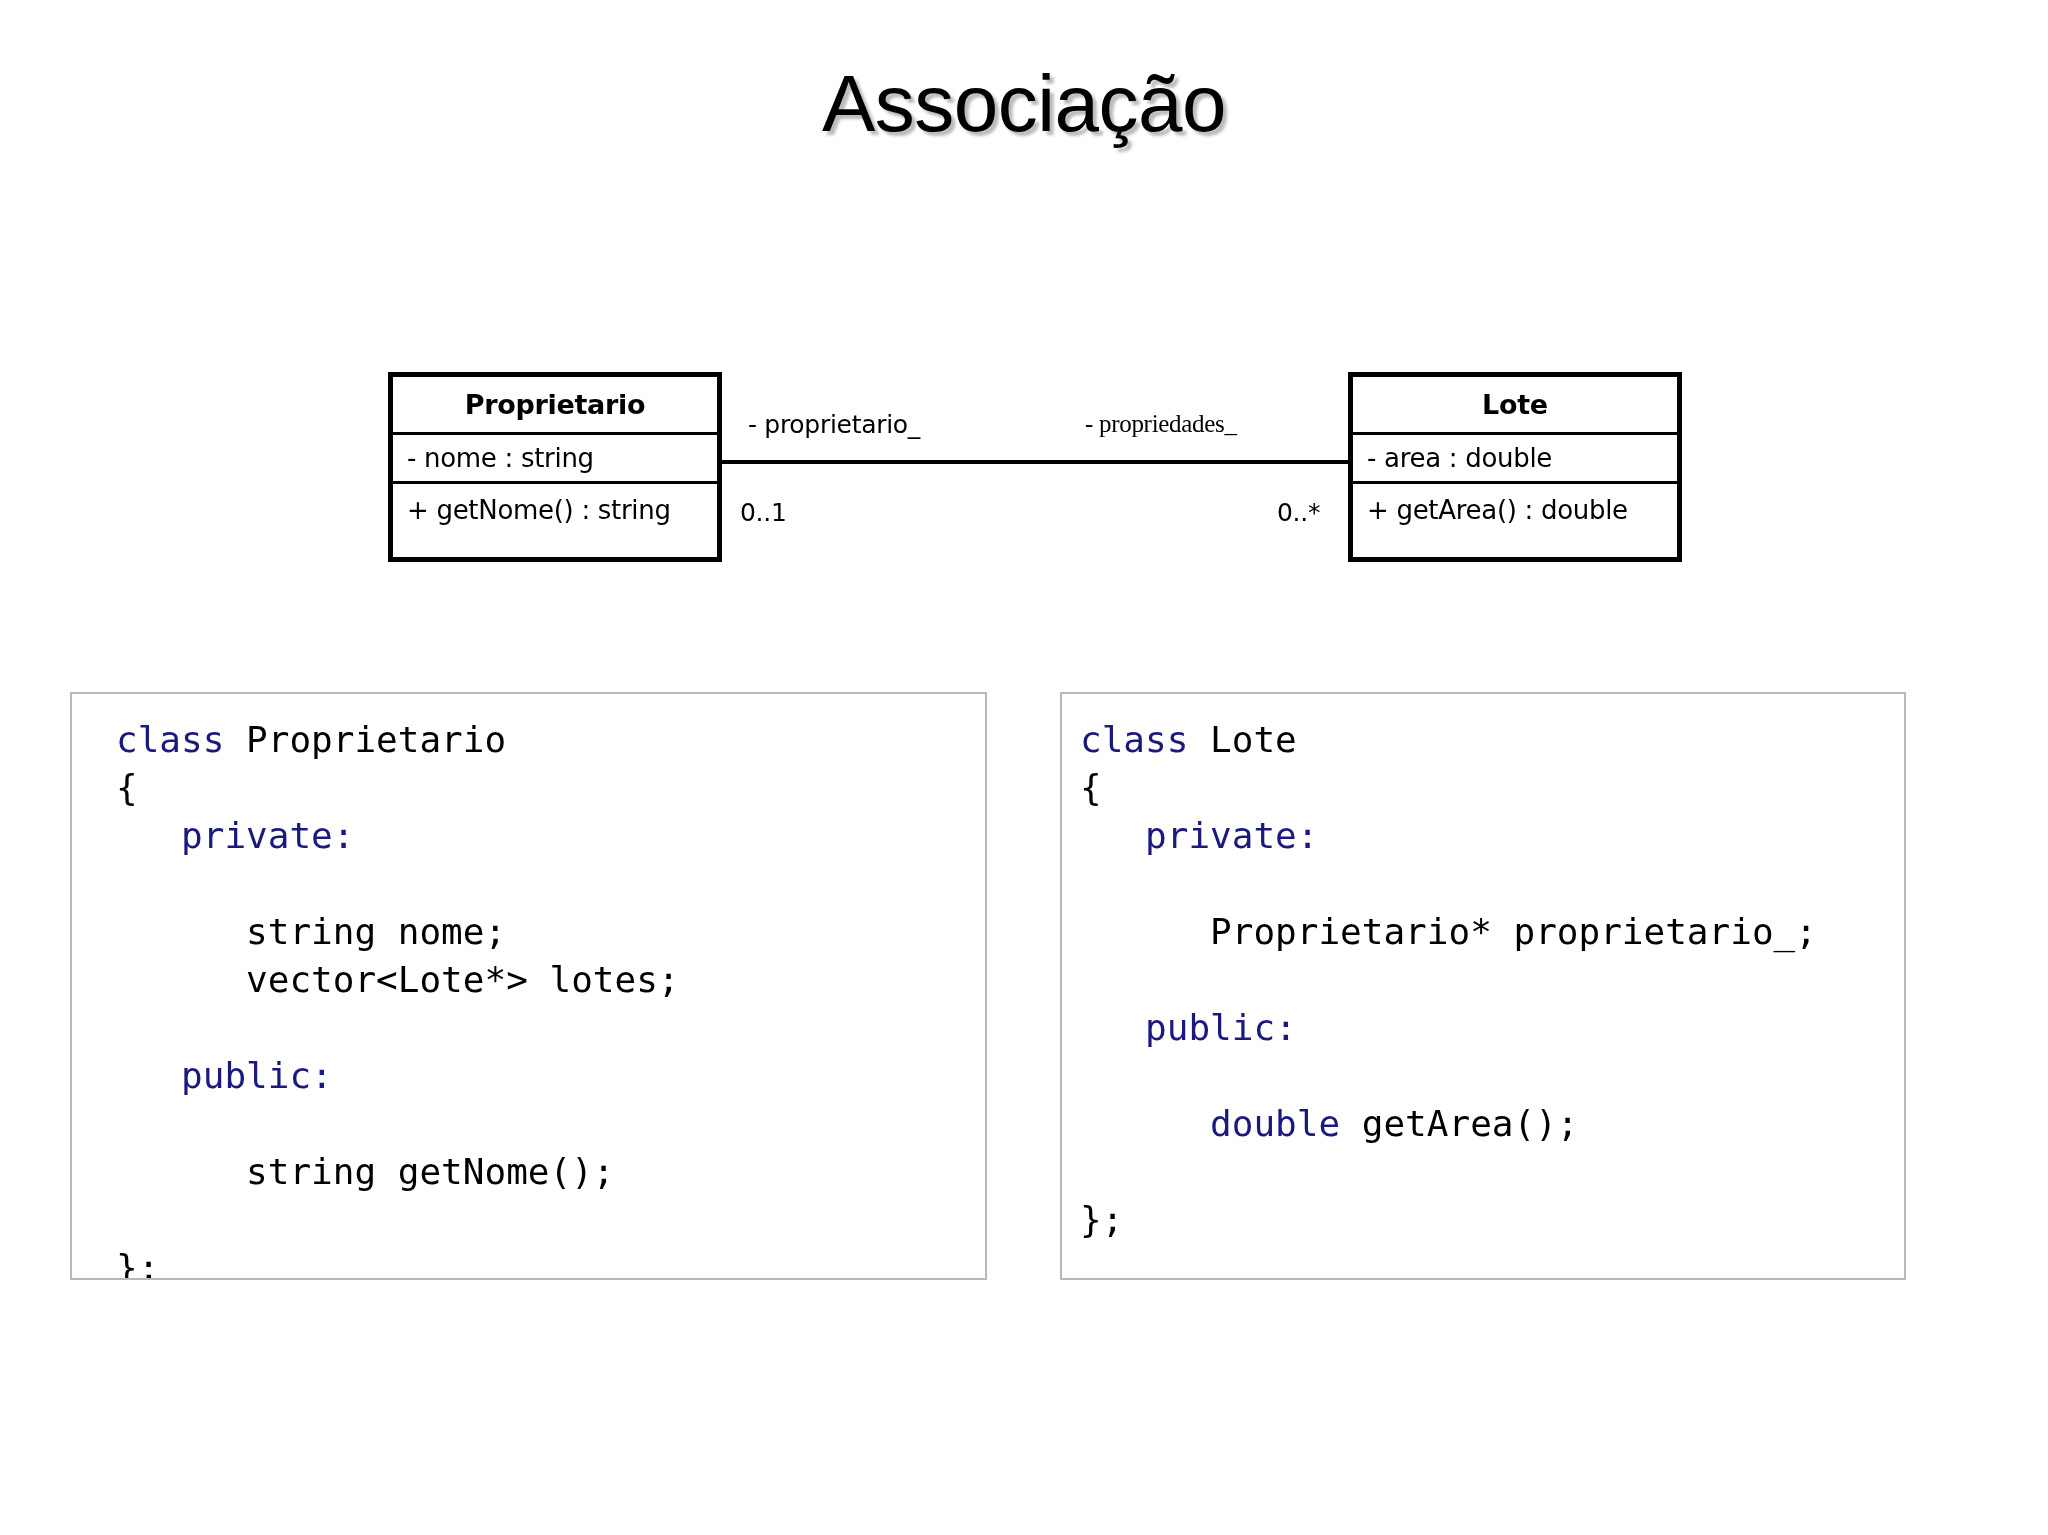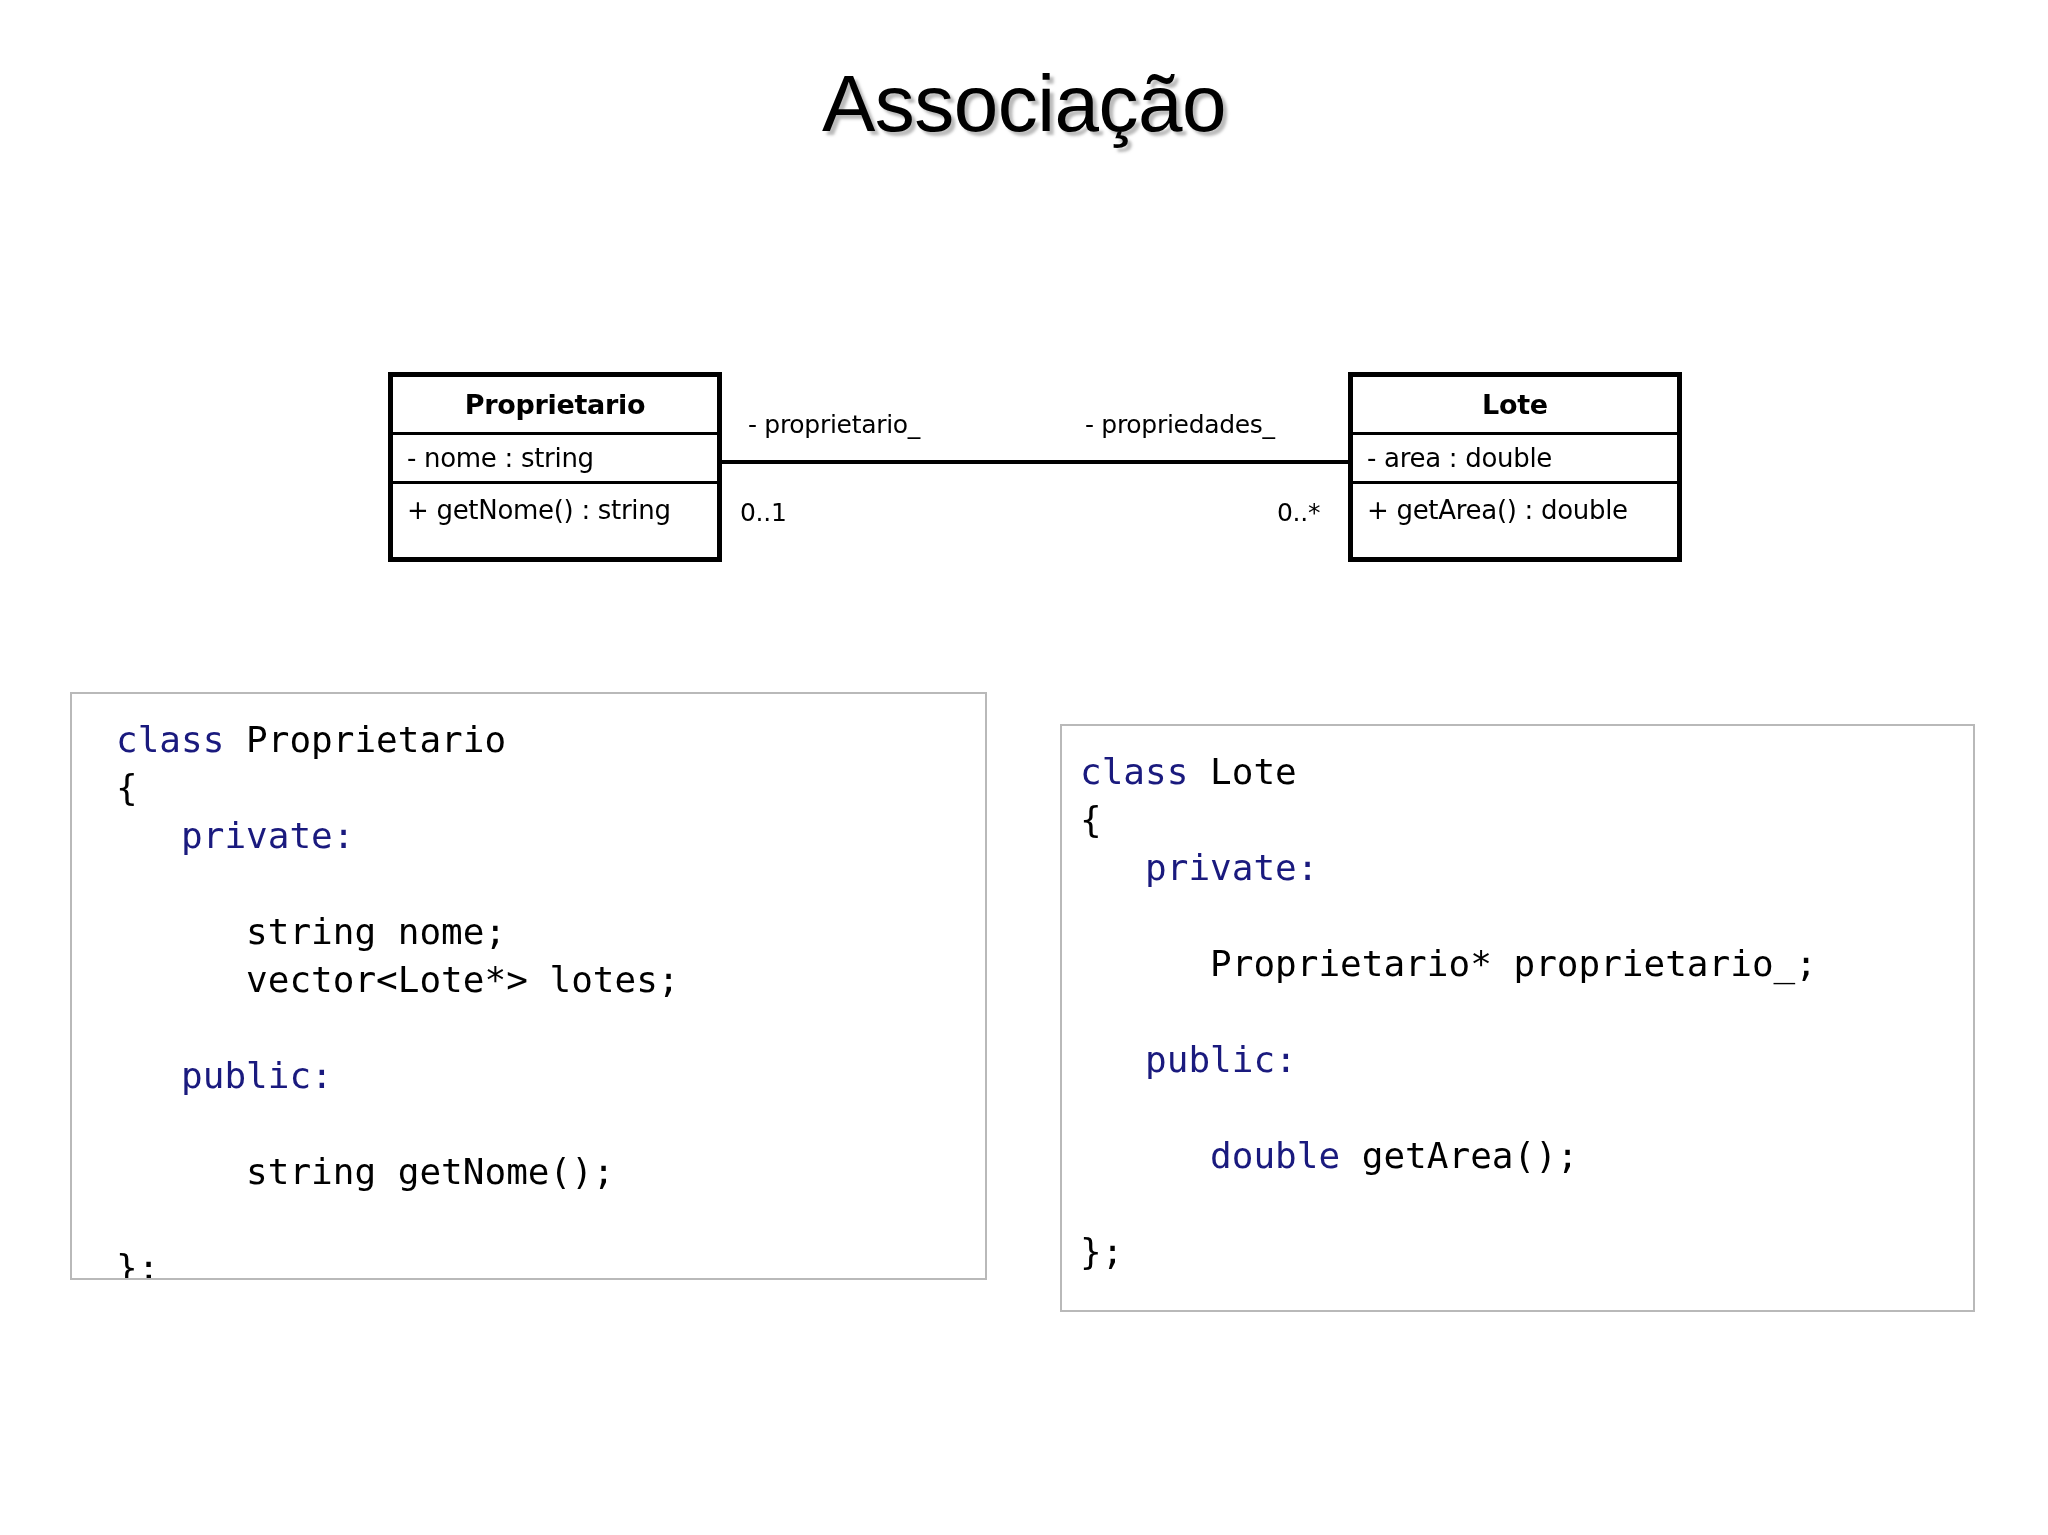--- a/index.html
+++ b/index.html
@@ -98,35 +98,35 @@
 
   .assoc-label {
     position: absolute;
     font-family: "DejaVu Sans", sans-serif;
     font-size: 25px;
     color: #000000;
     white-space: pre;
     letter-spacing: -0.3px;
   }
   #role-left  { left: 748px;  top: 410px; }
-  #role-right { left: 1085px; top: 410px; }
+  #role-right { left: 1085px; top: 410px; font-family: Liberation Serif, serif; }
   #mult-left  { left: 740px;  top: 498px; font-size: 25px; }
   #mult-right { left: 1277px; top: 498px; font-size: 25px; }
 
   
   .code-panel {
     position: absolute;
     box-sizing: border-box;
     background: #ffffff;
     border: 2px solid #b9b9b9;
     padding: 22px 0 0 18px;
     overflow: hidden;
   }
   #code-left  { left: 70px;   top: 692px; width: 917px;  height: 588px; padding-left: 44px; }
-  #code-right { left: 1060px; top: 692px; width: 915px;  height: 588px; margin-top: 32px; }
+  #code-right { left: 1060px; top: 692px; width: 846px;  height: 588px; }
 
   .code-line {
     font-family: "DejaVu Sans Mono", "Liberation Mono", monospace;
     font-size: 36px;
     line-height: 48px;
     color: #000000;
     white-space: pre;
     margin: 0;
     letter-spacing: 0px;
   }

